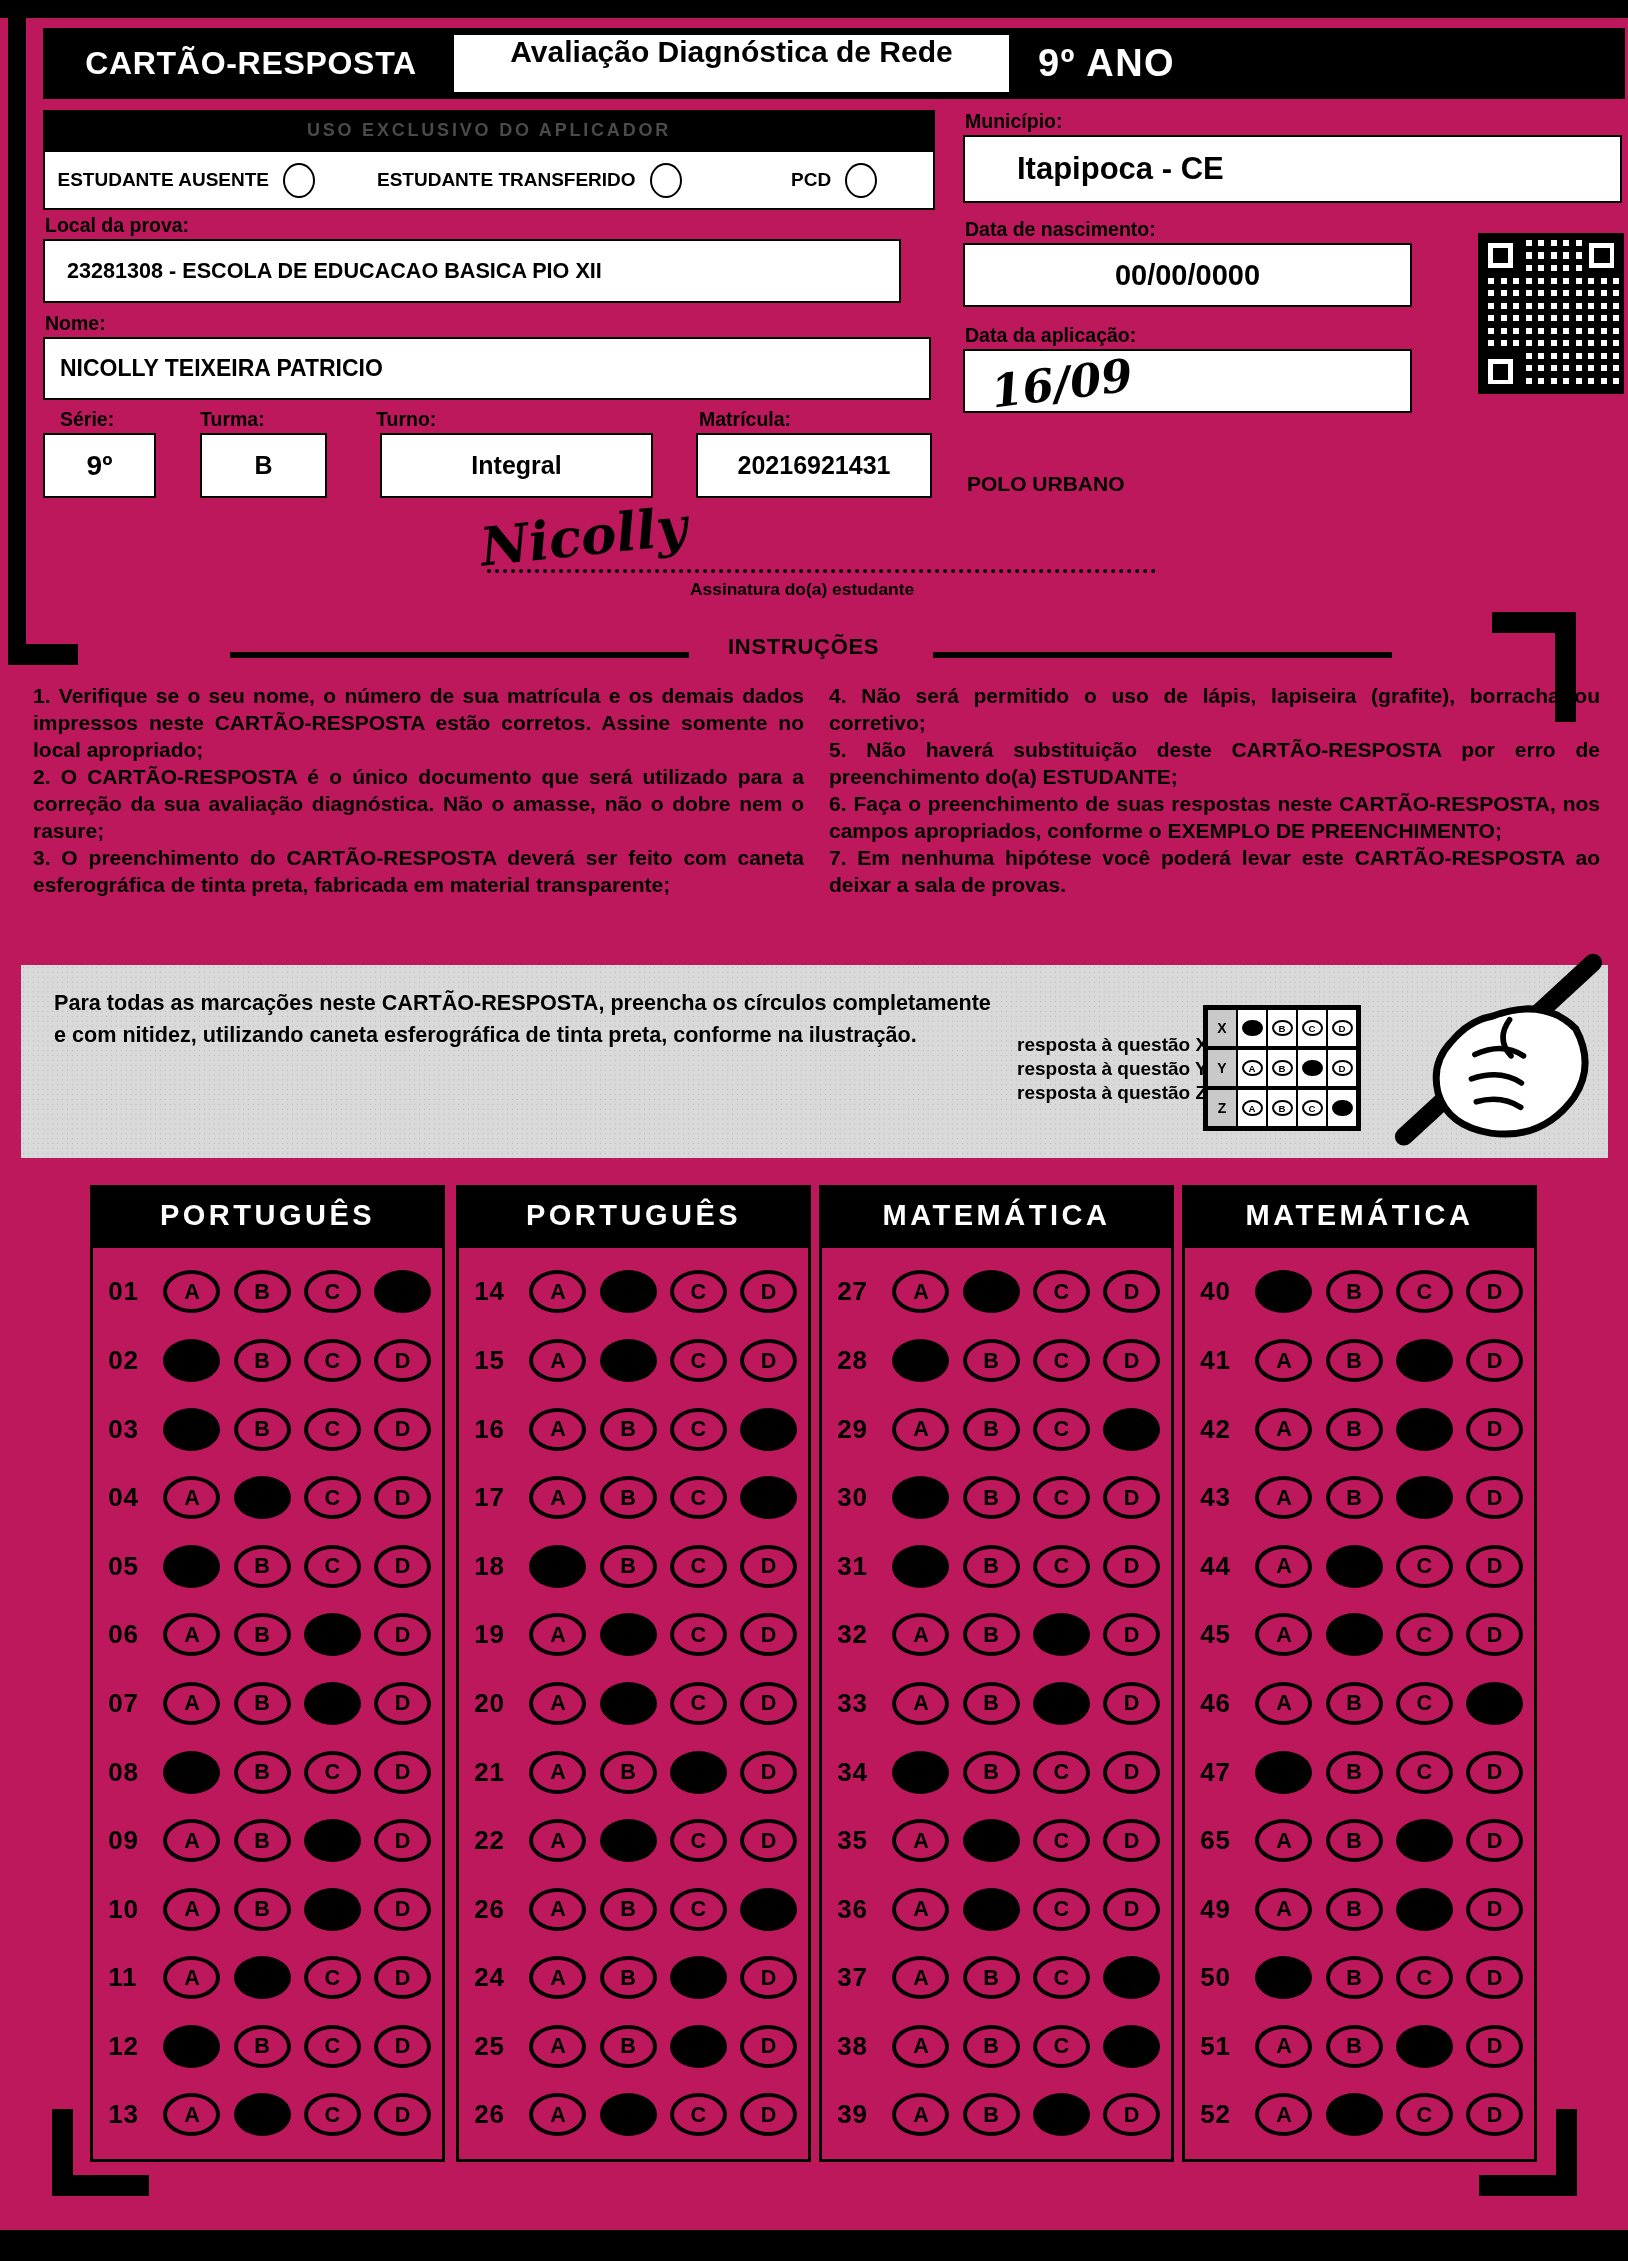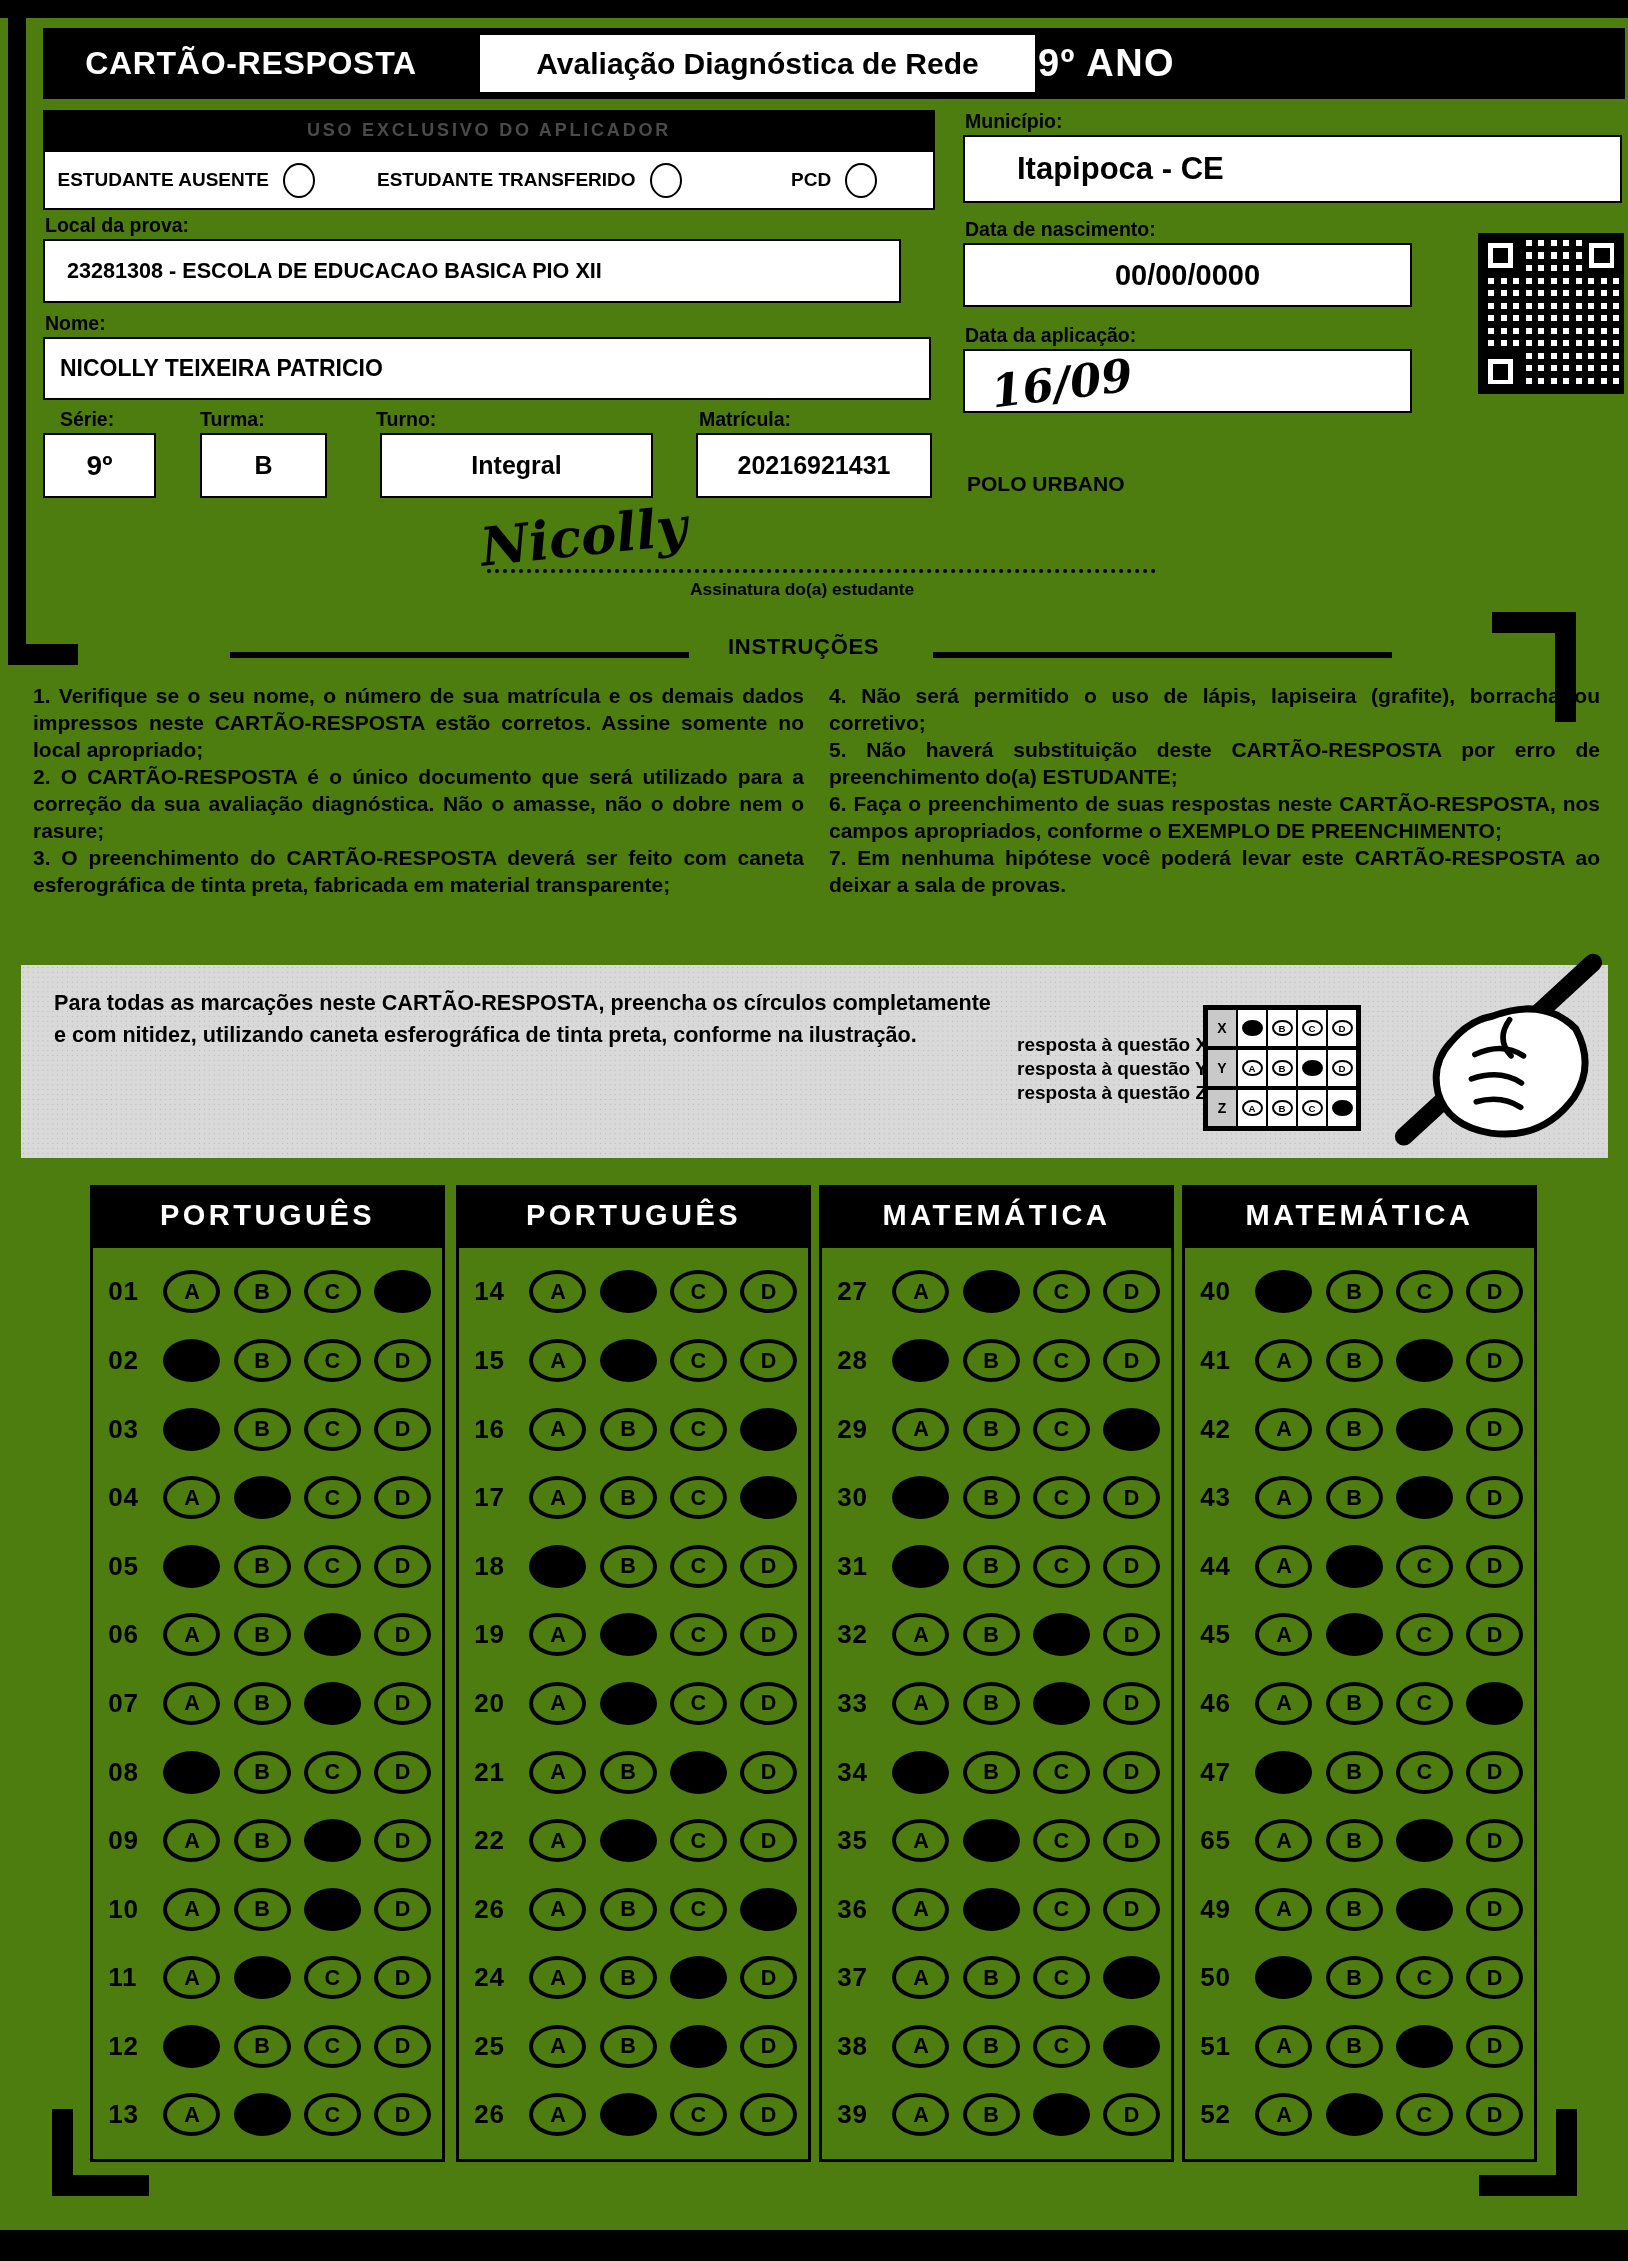--- a/index.html
+++ b/index.html
@@ -1,39 +1,39 @@
 <!DOCTYPE html>
 <html style="font-size:11px"><head>
 <meta charset="utf-8">
 <title>Cartão-Resposta</title>
 <style>
   html,body{margin:0;padding:0;background:#fff;}
-  .page{position:relative;width:1629px;height:2261px;background:#4d7c0f;overflow:hidden;
+  .page{position:relative;width:1629px;height:2261px;background:#be185d;overflow:hidden;
         font-family:"Liberation Sans",sans-serif;color:#000;}
   .abs{position:absolute;}
   .black{background:#000;}
 
   
   .top-bar{left:0;top:0;width:1629px;height:18px;}
   .bottom-bar{left:0;top:2230px;width:1629px;height:31px;}
   .left-strip{left:8.3px;top:18px;width:18px;height:647px;}
   .left-strip-foot{left:8.3px;top:644px;width:70px;height:21px;}
   .tr-h{left:1492px;top:612px;width:83px;height:21px;}
   .tr-v{left:1555px;top:612px;width:21px;height:110px;}
   .bl-v{left:52px;top:2109px;width:21px;height:87px;}
   .bl-h{left:52px;top:2175px;width:97px;height:21px;}
   .br-v{left:1556px;top:2109px;width:21px;height:87px;}
   .br-h{left:1479px;top:2175px;width:97px;height:21px;}
 
   
   .header-strip{left:43px;top:28px;width:1582px;height:71px;background:#000;}
   .card-title{left:70px;top:28px;width:362px;height:71px;line-height:71px;text-align:center;
               color:#fff;font-size:32px;font-weight:bold;letter-spacing:0.7px;}
-  .assess-box{left:477px;top:32px;width:561px;height:63px;background:#fff;border:3.5px solid #000;
-              box-sizing:border-box;display:flex;align-items:center;justify-content:center;
+  .assess-box{left:451px;top:32px;width:561px;height:63px;background:#fff;border:3.5px solid #000;
+              box-sizing:border-box;display:flex;justify-content:center;
               font-size:30px;font-weight:bold;}
   .grade{left:1038px;top:28px;height:71px;line-height:71px;color:#fff;font-size:38px;font-weight:bold;letter-spacing:1.4px;}
 
   
   .applicator-bar{left:43px;top:110px;width:892px;height:40px;background:#000;display:flex;
                   align-items:center;justify-content:center;color:#4a4a4a;font-size:18px;
                   font-weight:bold;letter-spacing:2.8px;}
   .status-box{left:43px;top:150px;width:892px;height:60px;border:2.1px solid #000;box-sizing:border-box;background:#fff;}
   .status-group{position:absolute;top:0;height:100%;display:flex;align-items:center;}
   .status-group:nth-child(1){left:12.5px;}

